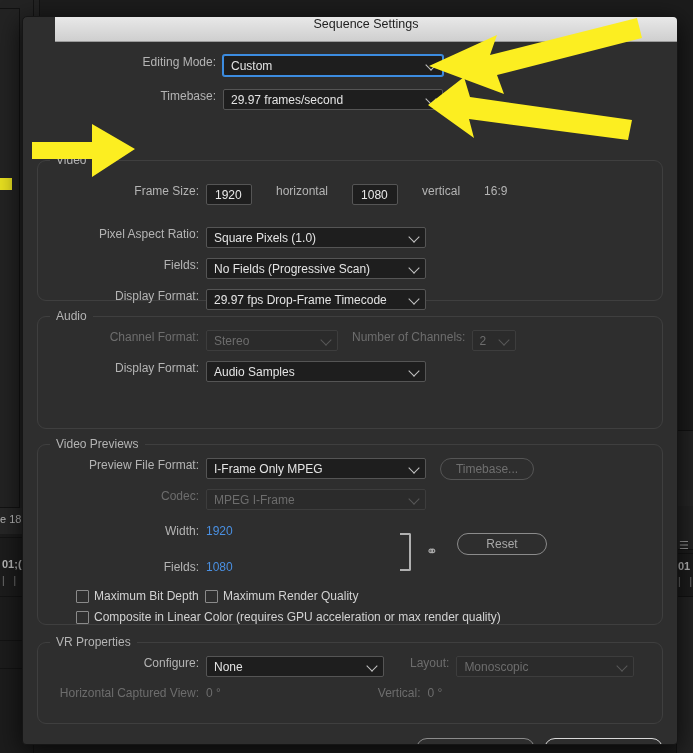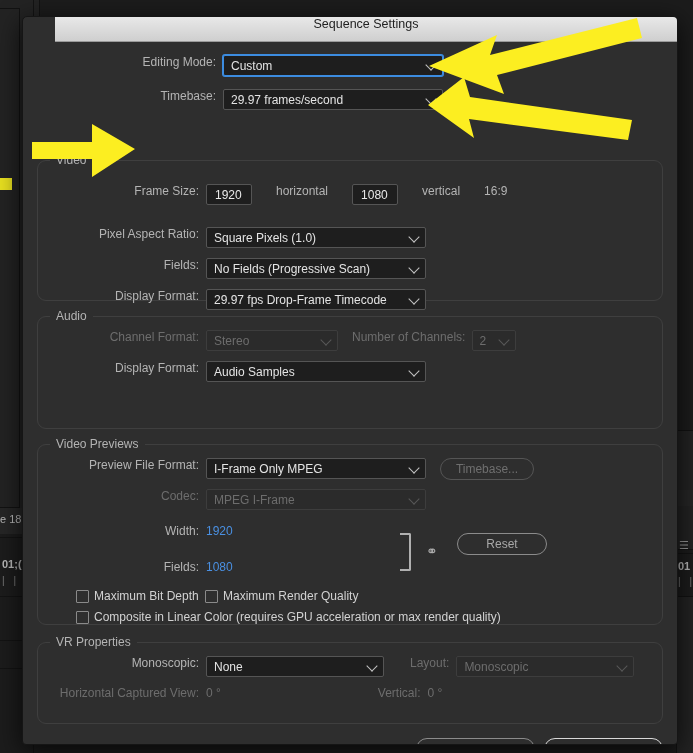--- a/index.html
+++ b/index.html
@@ -292,21 +292,21 @@
         <div class="cbrow" style="position:absolute; left:38px; top:165px;">
           <span class="cb"></span>
           <span class="cblabel">Composite in Linear Color (requires GPU acceleration or max render quality)</span>
         </div>
       </div>
 
       <div class="group" style="top:587px; height:82px;">
         <div class="group-title">VR Properties</div>
 
         <div class="row" style="margin-top:13px;">
-          <div class="lbl" style="width:168px;">Monoscopic:</div>
+          <div class="lbl" style="width:168px;">Configure:</div>
           <div class="sel" style="width:178px;">
             <span>None</span>
             <span class="chev"></span>
           </div>
           <div class="lbl dim" style="padding-left:26px; padding-right:7px;">Layout:</div>
           <div class="sel disabled" style="width:178px;">
             <span>Monoscopic</span>
             <span class="chev"></span>
           </div>
         </div>

